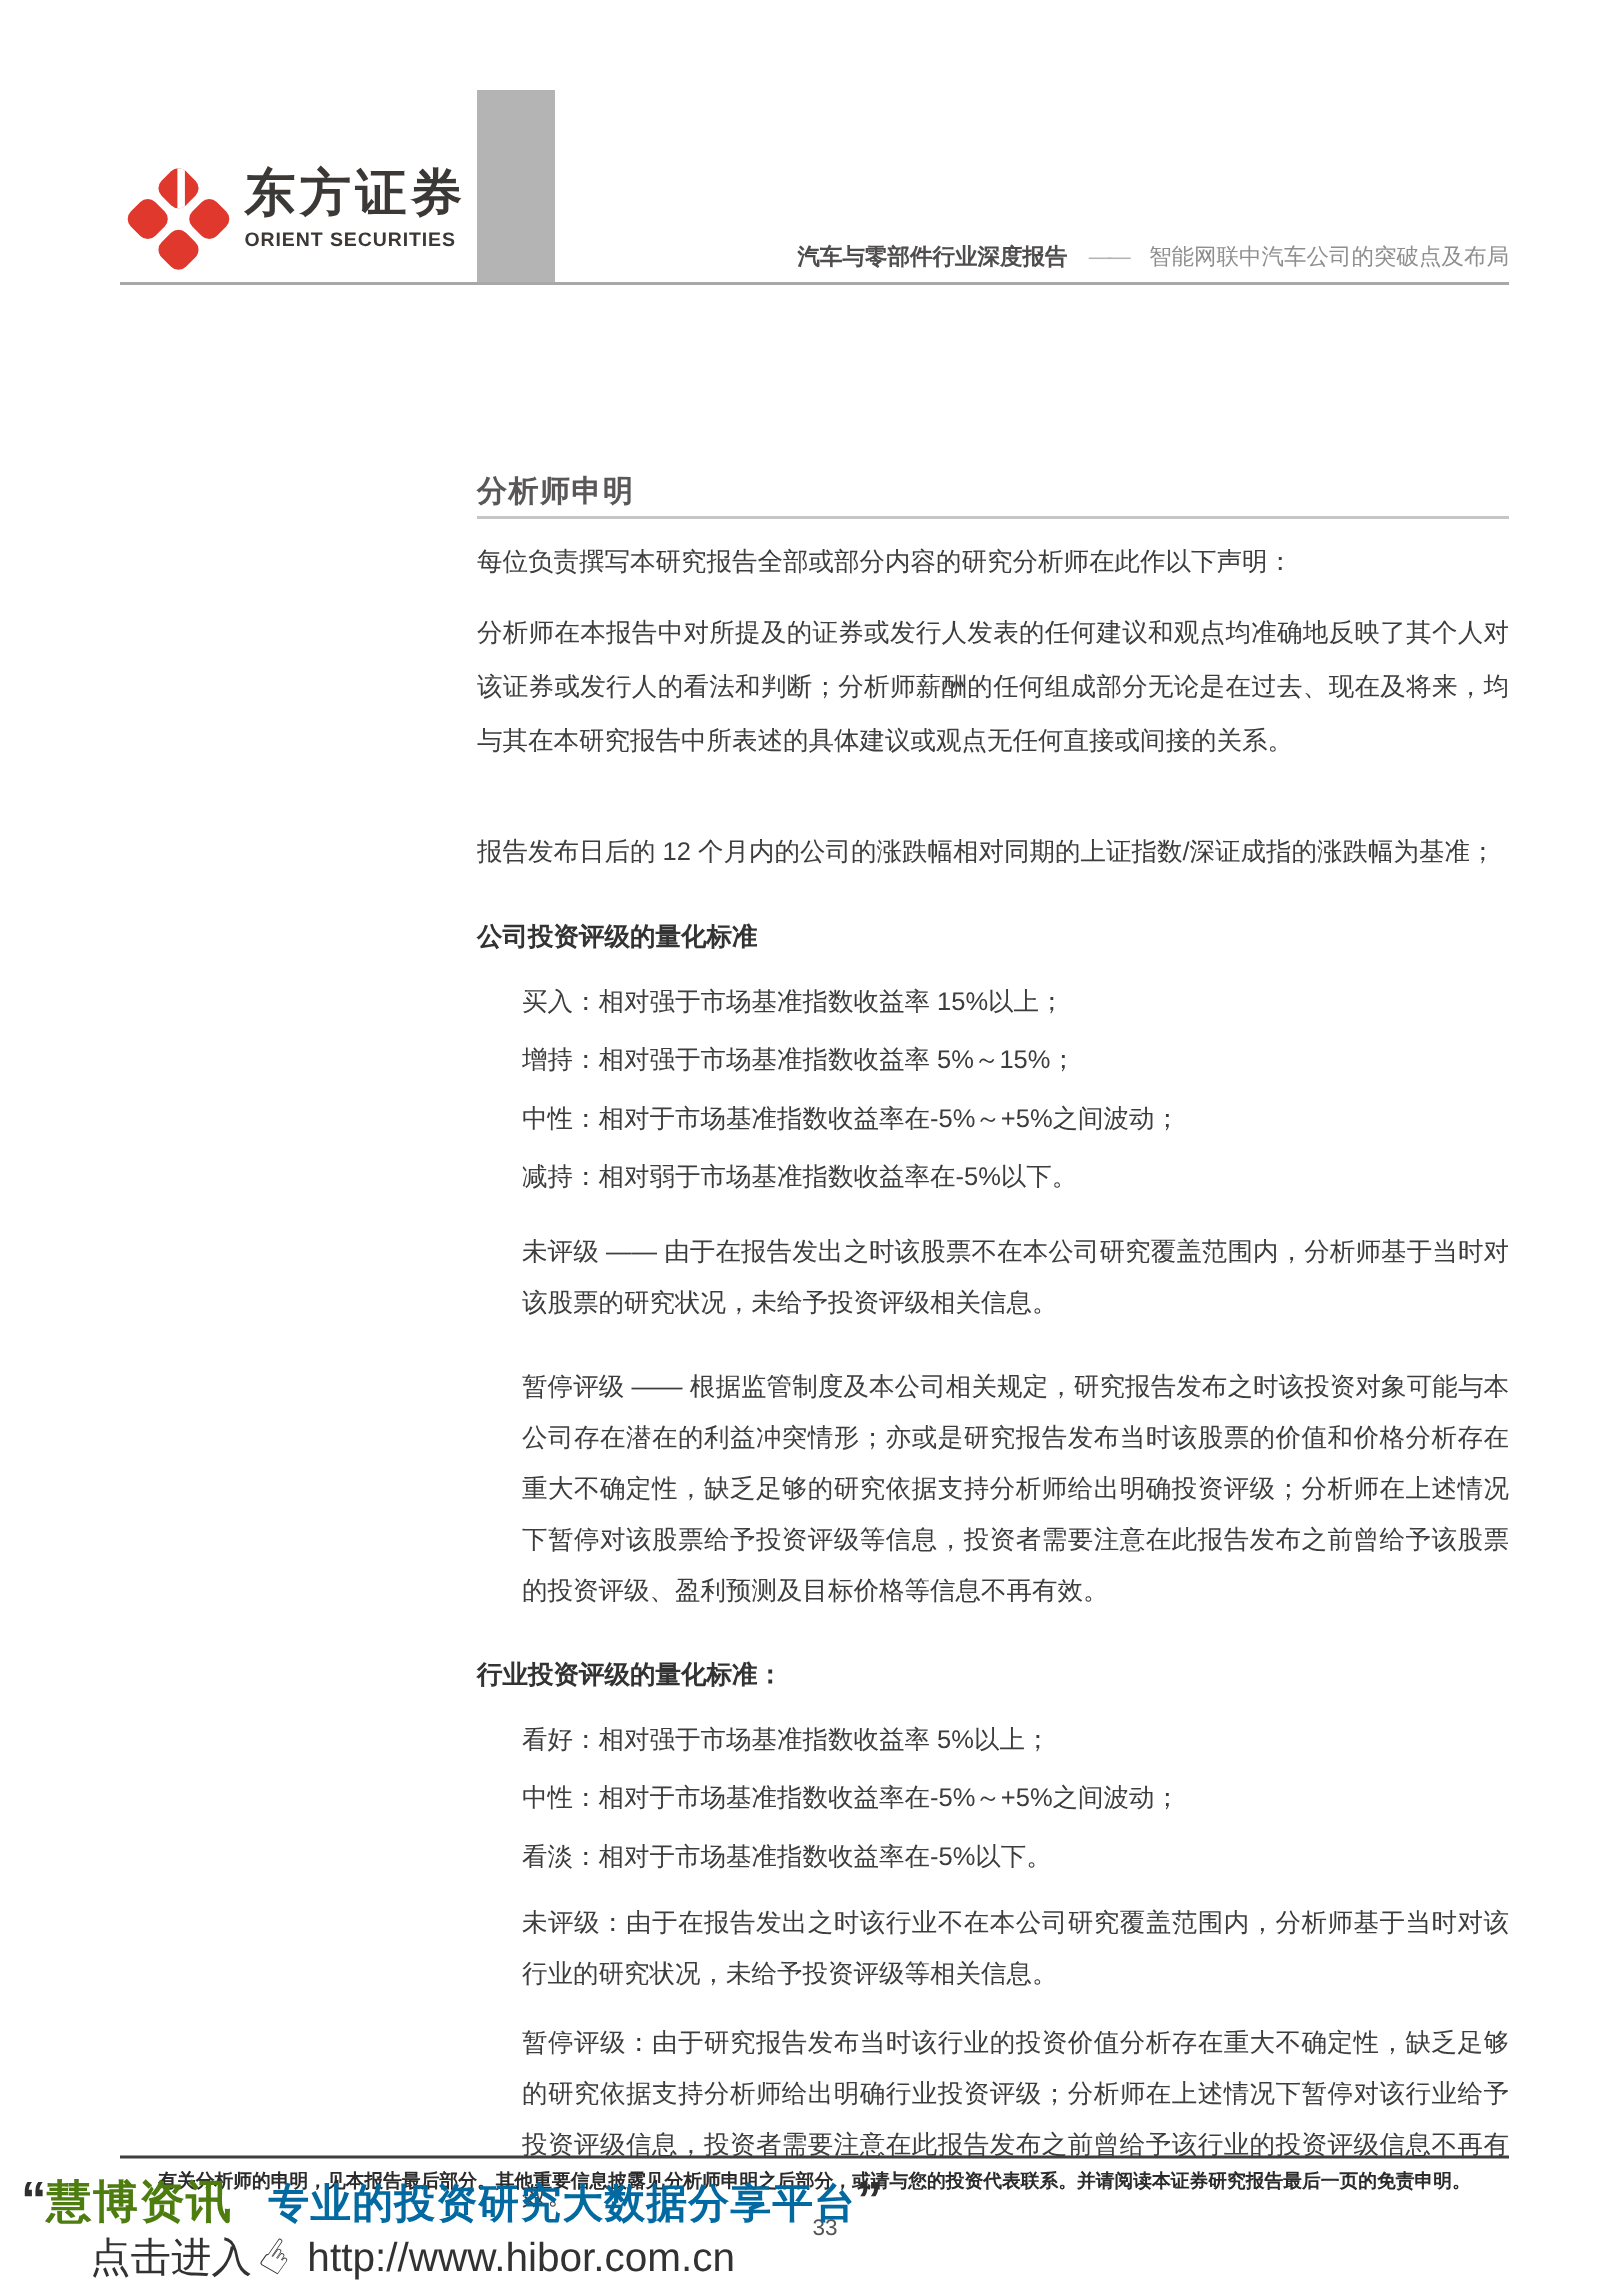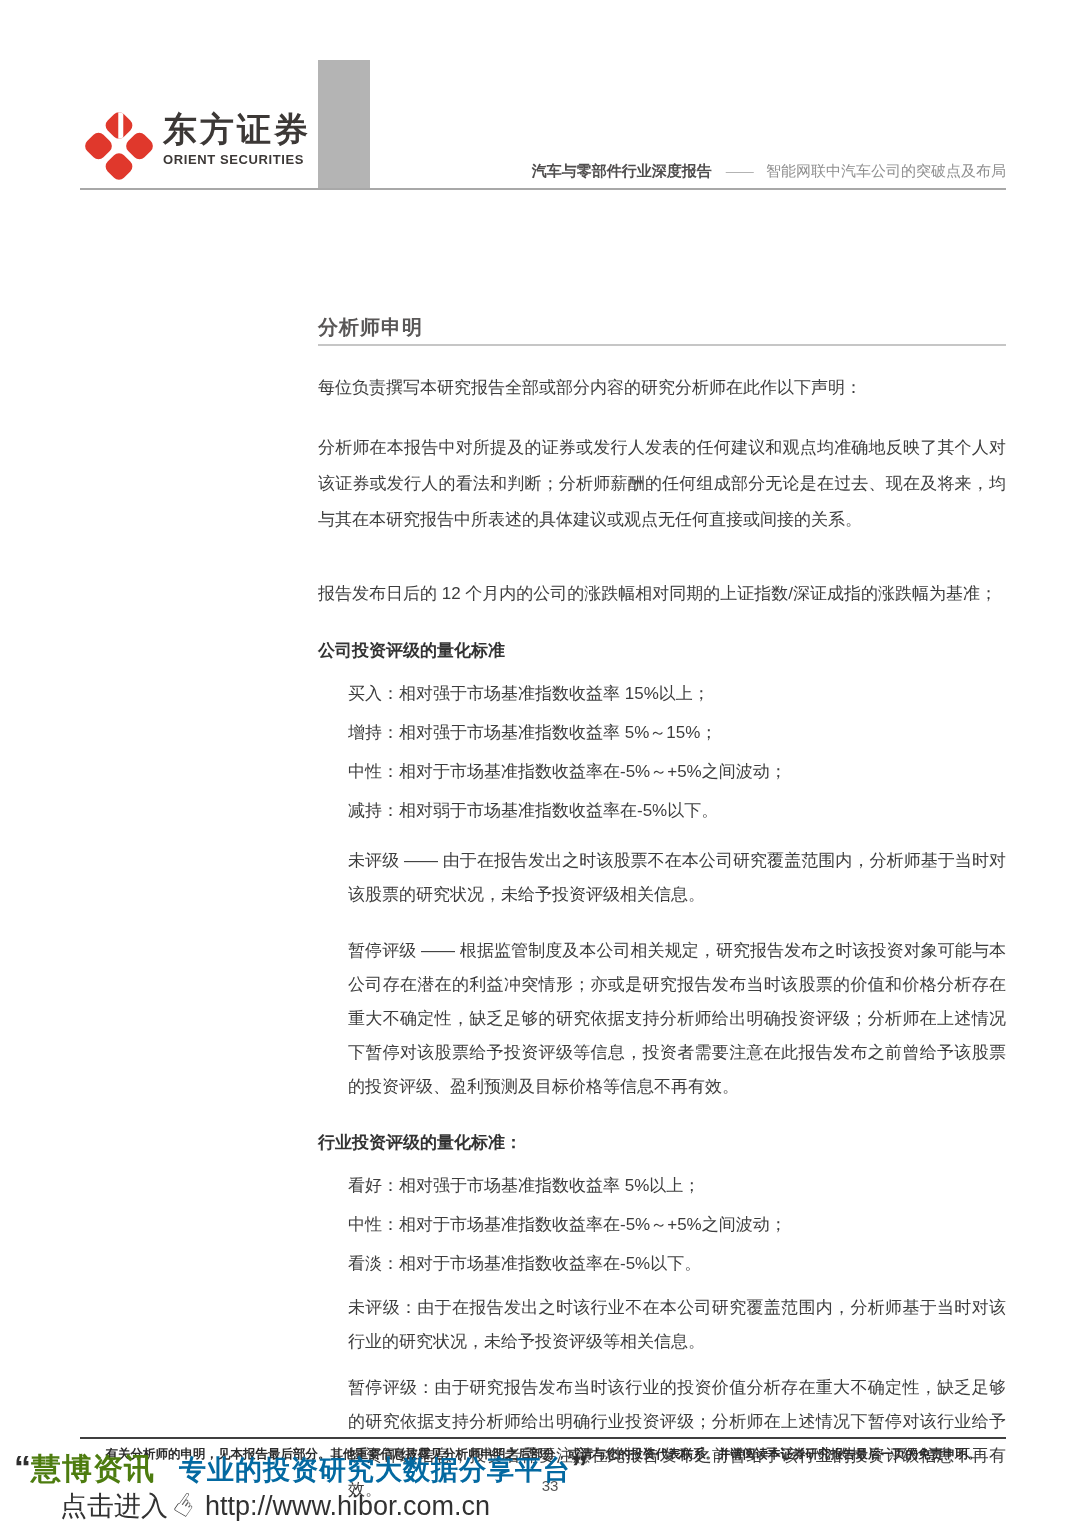--- a/index.html
+++ b/index.html
@@ -27,21 +27,21 @@
   .header-right { position:absolute; right:74px; bottom:9px; font-size:15px; white-space:nowrap; }
   .header-right .strong { color:#4f4d4d; font-weight:bold; }
   .header-right .dash { color:#b3b3b3; margin:0 10px; letter-spacing:-2px; }
   .header-right .light { color:#8f8f8f; }
 
   
   .main { position:absolute; left:318px; top:290px; width:688px; }
   .section-title { font-size:20px; font-weight:bold; color:#595757; letter-spacing:1px;
     padding-bottom:3px; border-bottom:2px solid #c6c6c6;margin-top:24px; }
   .section-ratings { margin-top:38px; }
-  .para { font-size:17px; line-height:36px; color:#3d3d3d; margin-top:24px; text-align:justify; }
+  .para { font-size:17px; line-height:36px; color:#3d3d3d; margin-top:11px; text-align:justify; }
   .sub-heading { font-size:17px; font-weight:bold; color:#333333; margin-top:27px; }
   .rating-list { list-style:none; margin:20px 0 0 30px; }
   .rating-list li { font-size:17px; line-height:23px; margin-bottom:16px; color:#3d3d3d; }
   .note { font-size:17px; line-height:34px; margin-top:22px; margin-left:30px; text-align:justify; color:#3d3d3d; }
   .note.tight { margin-top:12px; }
 
   
   .footer-rule { position:absolute; left:80px; top:1437px; width:926px; height:2px; background:#3f3f3f; }
   .footer-disclaimer { position:absolute; left:80px; top:1446px; width:926px; text-align:center;
     font-size:12.5px; font-weight:bold; color:#2b2b2b; white-space:nowrap; letter-spacing:0; }

